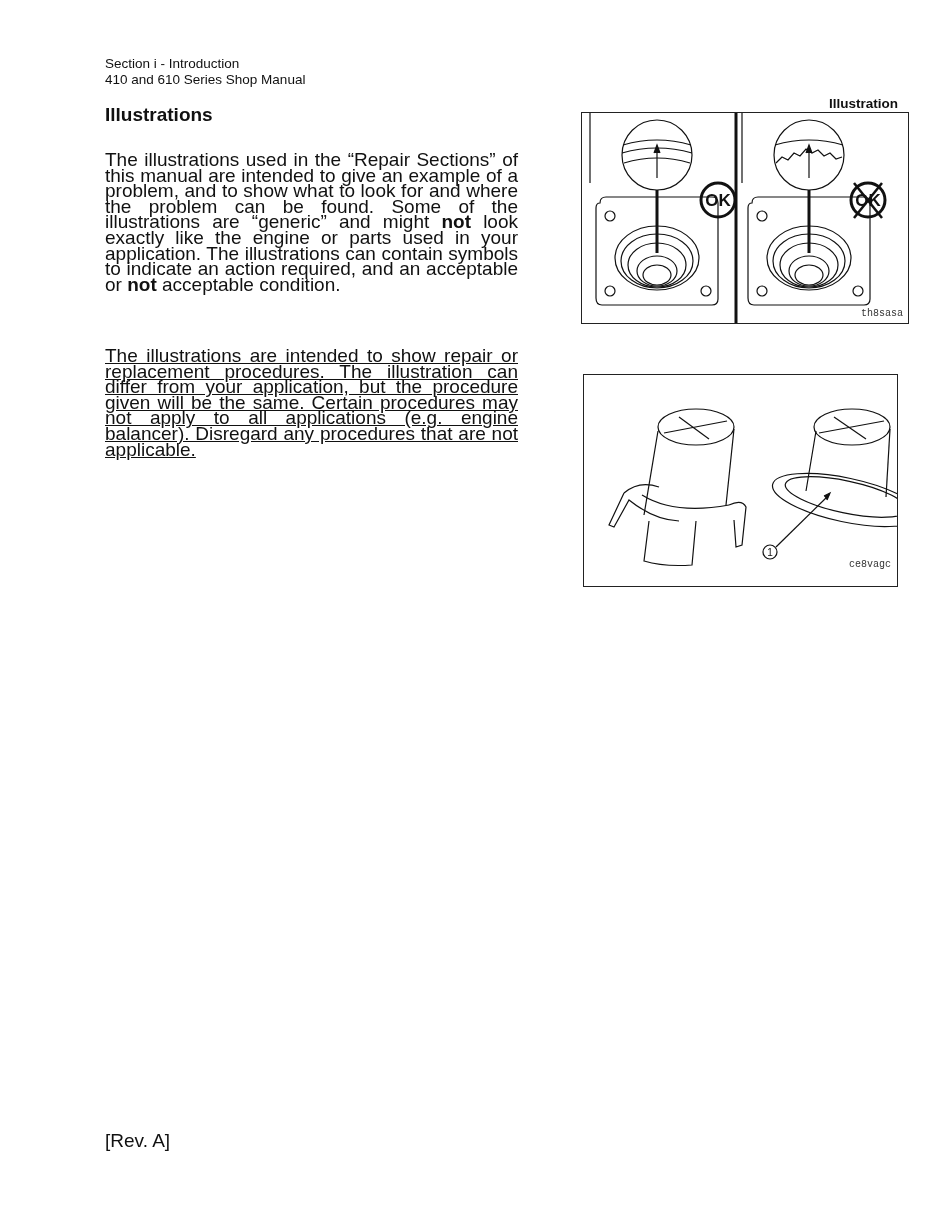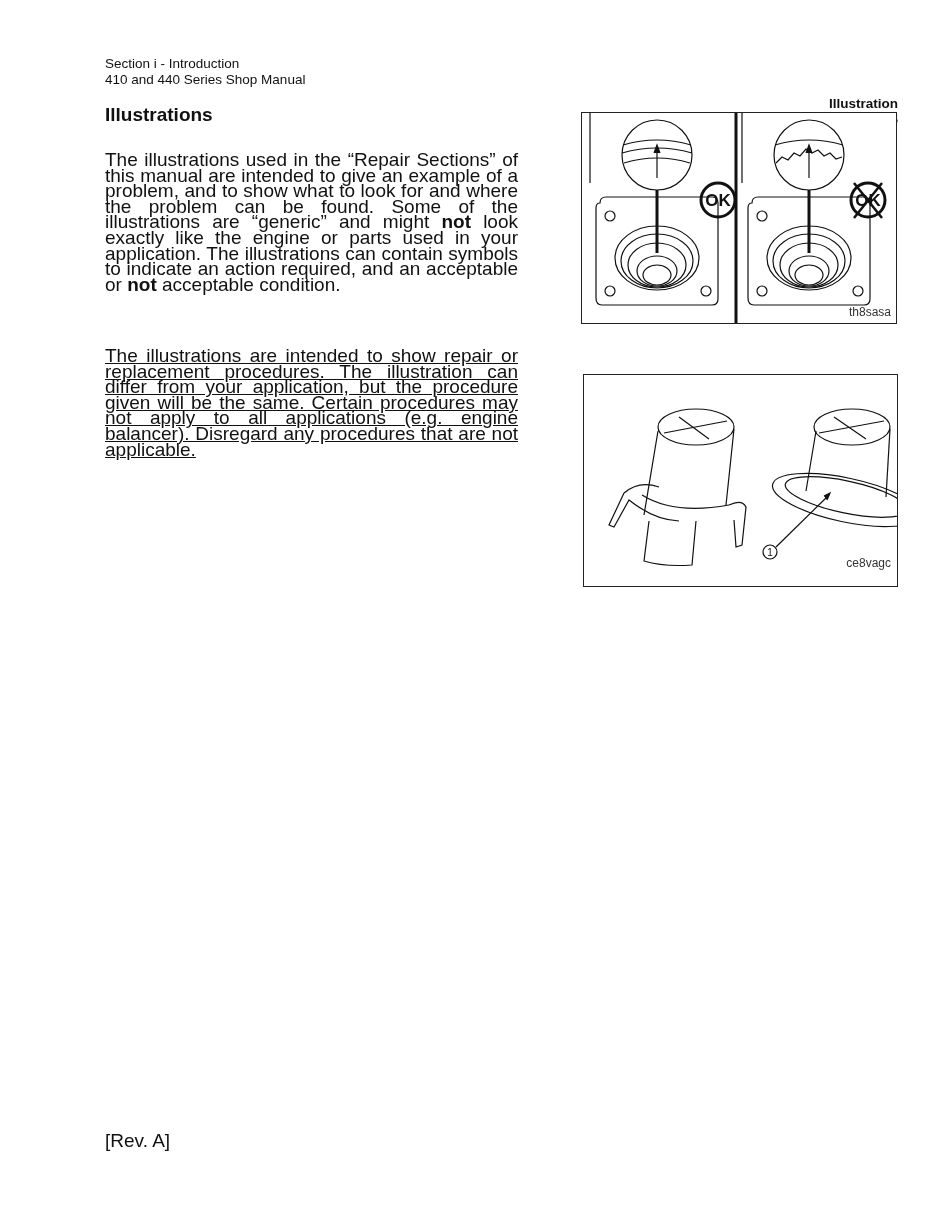--- a/index.html
+++ b/index.html
@@ -4,34 +4,34 @@
 <style>
   html, body { margin:0; padding:0; background:#ffffff; }
   body { width:939px; height:1210px; position:relative; overflow:hidden; color:#111; font-family:"Liberation Sans", sans-serif; }
   .hdr-left { position:absolute; left:105px; top:56px; font-weight:normal; font-size:13.5px; line-height:16px; }
   .hdr-right { position:absolute; right:41px; top:56px; font-weight:bold; font-size:13.5px; line-height:16px; text-align:right;margin-top:40px; }
   .title { position:absolute; left:105px; top:104px; font-weight:bold; font-size:19px; }
   .para { position:absolute; left:105px; width:413px; font-size:19px; line-height:15.6px; text-align:justify; }
   .p1 { top:152px; }
   .p2 { top:348px;text-decoration:underline; }
   .fig { position:absolute; background:#fff; }
-  .fig1 { left:581px; top:112px; width:314px; height:210px; border:1.5px solid #222; }
+  .fig1 { left:581px; top:112px; width:314px; height:210px; border:1.5px solid #222;padding-left:12px; }
   .fig2 { left:583px; top:374px; width:313px; height:211px; border:1.5px solid #222; }
   .fig svg { position:absolute; left:0; top:0; }
-  .fig-code { position:absolute; font-size:12px; color:#333; }
+  .fig-code { position:absolute; font-size:10px; color:#333;font-family:Liberation Mono, monospace; }
   .fig1 .fig-code { right:5px; bottom:4px; }
   .fig2 .fig-code { right:6px; bottom:16px; }
   .footer { position:absolute; left:105px; top:1130px; font-size:19px; }
 </style>
 </head>
 <body>
 
 <div class="hdr-left">
   <div>Section i - Introduction</div>
-  <div>410 and 440 Series Shop Manual</div>
+  <div>410 and 610 Series Shop Manual</div>
 </div>
 <div class="hdr-right">
   <div>Illustration</div>
   <div>Page i-5</div>
 </div>
 
 <div class="title">Illustrations</div>
 
 <div class="para p1">
   <span>The illustrations used in the “Repair Sections” of this manual are intended to give an example of a problem, and to show what to look for and where the problem can be found. Some of the illustrations are “generic” and might </span><b>not</b><span> look exactly like the engine or parts used in your application. The illustrations can contain symbols to indicate an action required, and an acceptable or </span><b>not</b><span> acceptable condition.</span>

